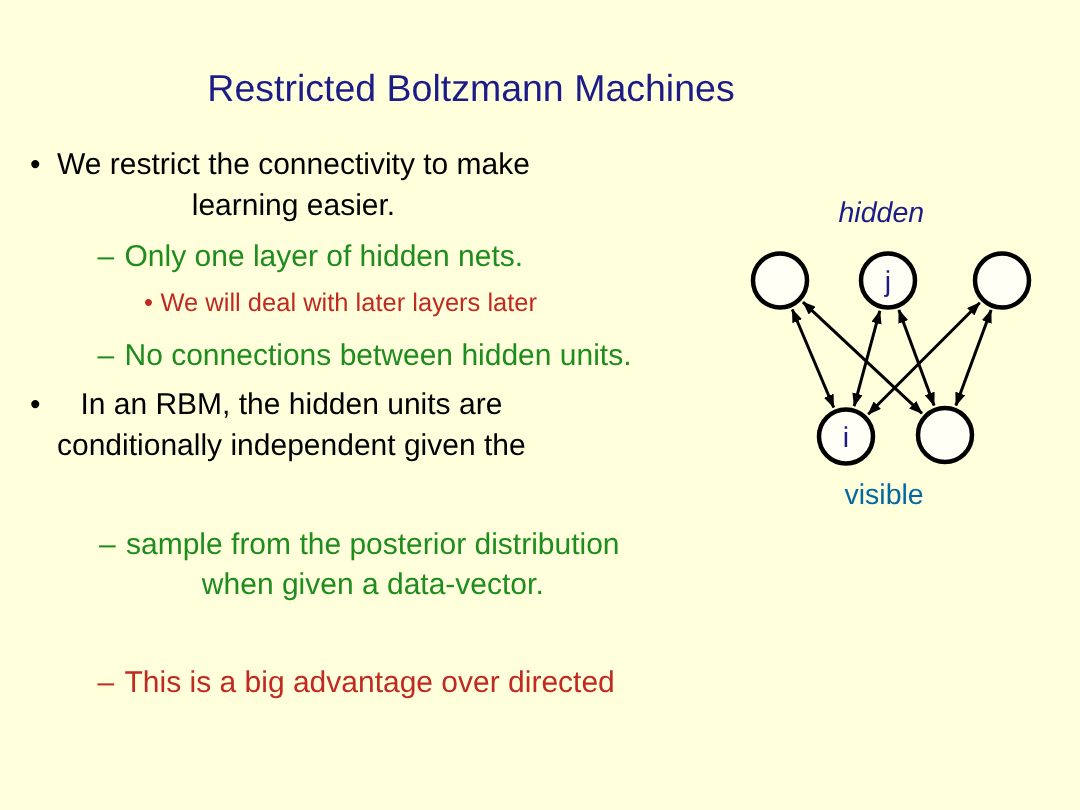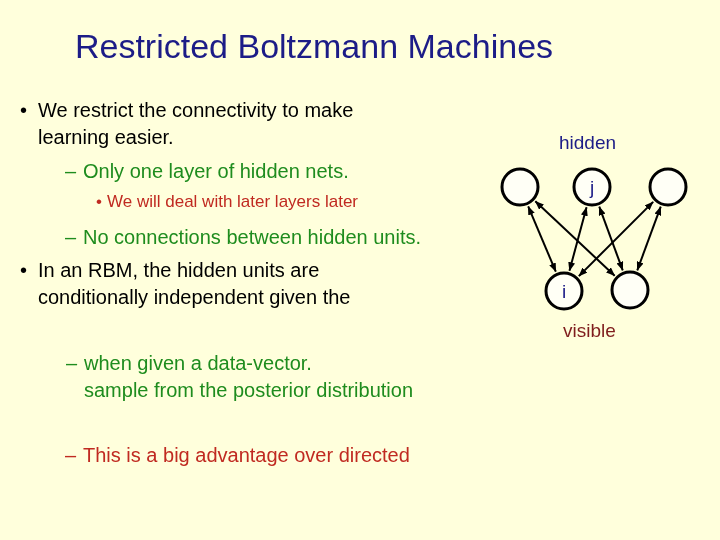--- a/index.html
+++ b/index.html
@@ -2,25 +2,25 @@
 <html><head>
 <meta charset="utf-8">
 <style>
   html,body{margin:0;padding:0;}
   body{font-family:"Liberation Sans",sans-serif;}
   #slide{
     position:relative;width:720px;height:540px;overflow:hidden;
     background:#FFFFDC;
   }
   .title{
-    position:absolute;top:27px;left:0;width:628px;
-    text-align:center;font-size:34px;line-height:38px;white-space:nowrap;
+    position:absolute;top:40px;left:0;width:628px;
+    text-align:center;font-size:25px;line-height:38px;white-space:nowrap;
   }
   .para{position:absolute;font-size:20px;line-height:26.5px;}
-  .para .line{display:block;white-space:nowrap;}
+  .para .line{display:block;white-space:nowrap;text-align:center;}
   .para .marker{position:absolute;top:0;left:-18px;}
   .lvl3{font-size:17px;}
   .lvl3 .marker{left:-11px;}
   .diagram-label{position:absolute;font-size:19px;line-height:22px;white-space:nowrap;}
   #rbm-svg{position:absolute;left:480px;top:125px;width:240px;height:225px;}
   #rbm-svg text{font-family:"Liberation Sans",sans-serif;}
 </style>
 </head>
 <body>
 
@@ -50,30 +50,30 @@
   </div>
 
   <div class="para" style="left: 38px; top: 257px; color: rgb(0, 0, 0);">
     <span class="marker">•</span>
     <span class="line">In an RBM, the hidden units are</span>
     <span class="line">conditionally independent given the</span>
   </div>
 
   <div class="para" style="left: 84px; top: 350px; color: rgb(30, 140, 30);">
     <span class="marker">–</span>
+    <span class="line">sample from the posterior distribution</span>
     <span class="line">when given a data-vector.</span>
-    <span class="line">sample from the posterior distribution</span>
   </div>
 
   <div class="para" style="left: 83px; top: 442px; color: rgb(192, 42, 33);">
     <span class="marker">–</span>
     <span class="line">This is a big advantage over directed</span>
   </div>
 
-  <div class="diagram-label" style="left: 559px; top: 132px; color: rgb(28, 28, 135);">hidden</div>
+  <div class="diagram-label" style="left: 559px; top: 132px; color: rgb(28, 28, 135); font-style: italic;">hidden</div>
 
   <svg id="rbm-svg" viewBox="0 0 240 225">
     <defs>
       <marker id="arrow" viewBox="0 0 9 7" refX="8.5" refY="3.5" markerWidth="9" markerHeight="7" markerUnits="userSpaceOnUse" orient="auto-start-reverse">
         <path d="M0,0 L9,3.5 L0,7 z" fill="#000000"></path>
       </marker>
     </defs>
   <line x1="48.18243980757066" y1="81.34031227243973" x2="75.81756019242934" y2="146.65968772756025" stroke="#000000" stroke-width="2" marker-end="url(#arrow)" marker-start="url(#arrow)"></line>
       <line x1="55.32897001649819" y1="76.3534901063574" x2="134.67102998350182" y2="150.64650989364262" stroke="#000000" stroke-width="2" marker-end="url(#arrow)" marker-start="url(#arrow)"></line>
       <line x1="106.54055705759467" y1="82.27793092893407" x2="89.45944294240533" y2="145.72206907106593" stroke="#000000" stroke-width="2" marker-end="url(#arrow)" marker-start="url(#arrow)"></line>
@@ -82,15 +82,15 @@
       <line x1="180.7313239600941" y1="81.70193768711336" x2="157.2686760399059" y2="145.29806231288663" stroke="#000000" stroke-width="2" marker-end="url(#arrow)" marker-start="url(#arrow)"></line>
       <circle cx="40" cy="62" r="18" fill="#FFFFF6" stroke="#000000" stroke-width="3"></circle>
       <circle cx="112" cy="62" r="18" fill="#FFFFF6" stroke="#000000" stroke-width="3"></circle>
       <text x="112" y="69" text-anchor="middle" font-size="19" fill="#1C1C87">j</text>
       <circle cx="188" cy="62" r="18" fill="#FFFFF6" stroke="#000000" stroke-width="3"></circle>
       <circle cx="84" cy="166" r="18" fill="#FFFFF6" stroke="#000000" stroke-width="3"></circle>
       <text x="84" y="173" text-anchor="middle" font-size="19" fill="#1C1C87">i</text>
       <circle cx="150" cy="165" r="18" fill="#FFFFF6" stroke="#000000" stroke-width="3"></circle>
     </svg>
 
-  <div class="diagram-label" style="left: 563px; top: 320px; color: #7f1d1d;">visible</div>
+  <div class="diagram-label" style="left: 563px; top: 320px; color: #0369a1;">visible</div>
 
 </div>
 
 </body></html>

